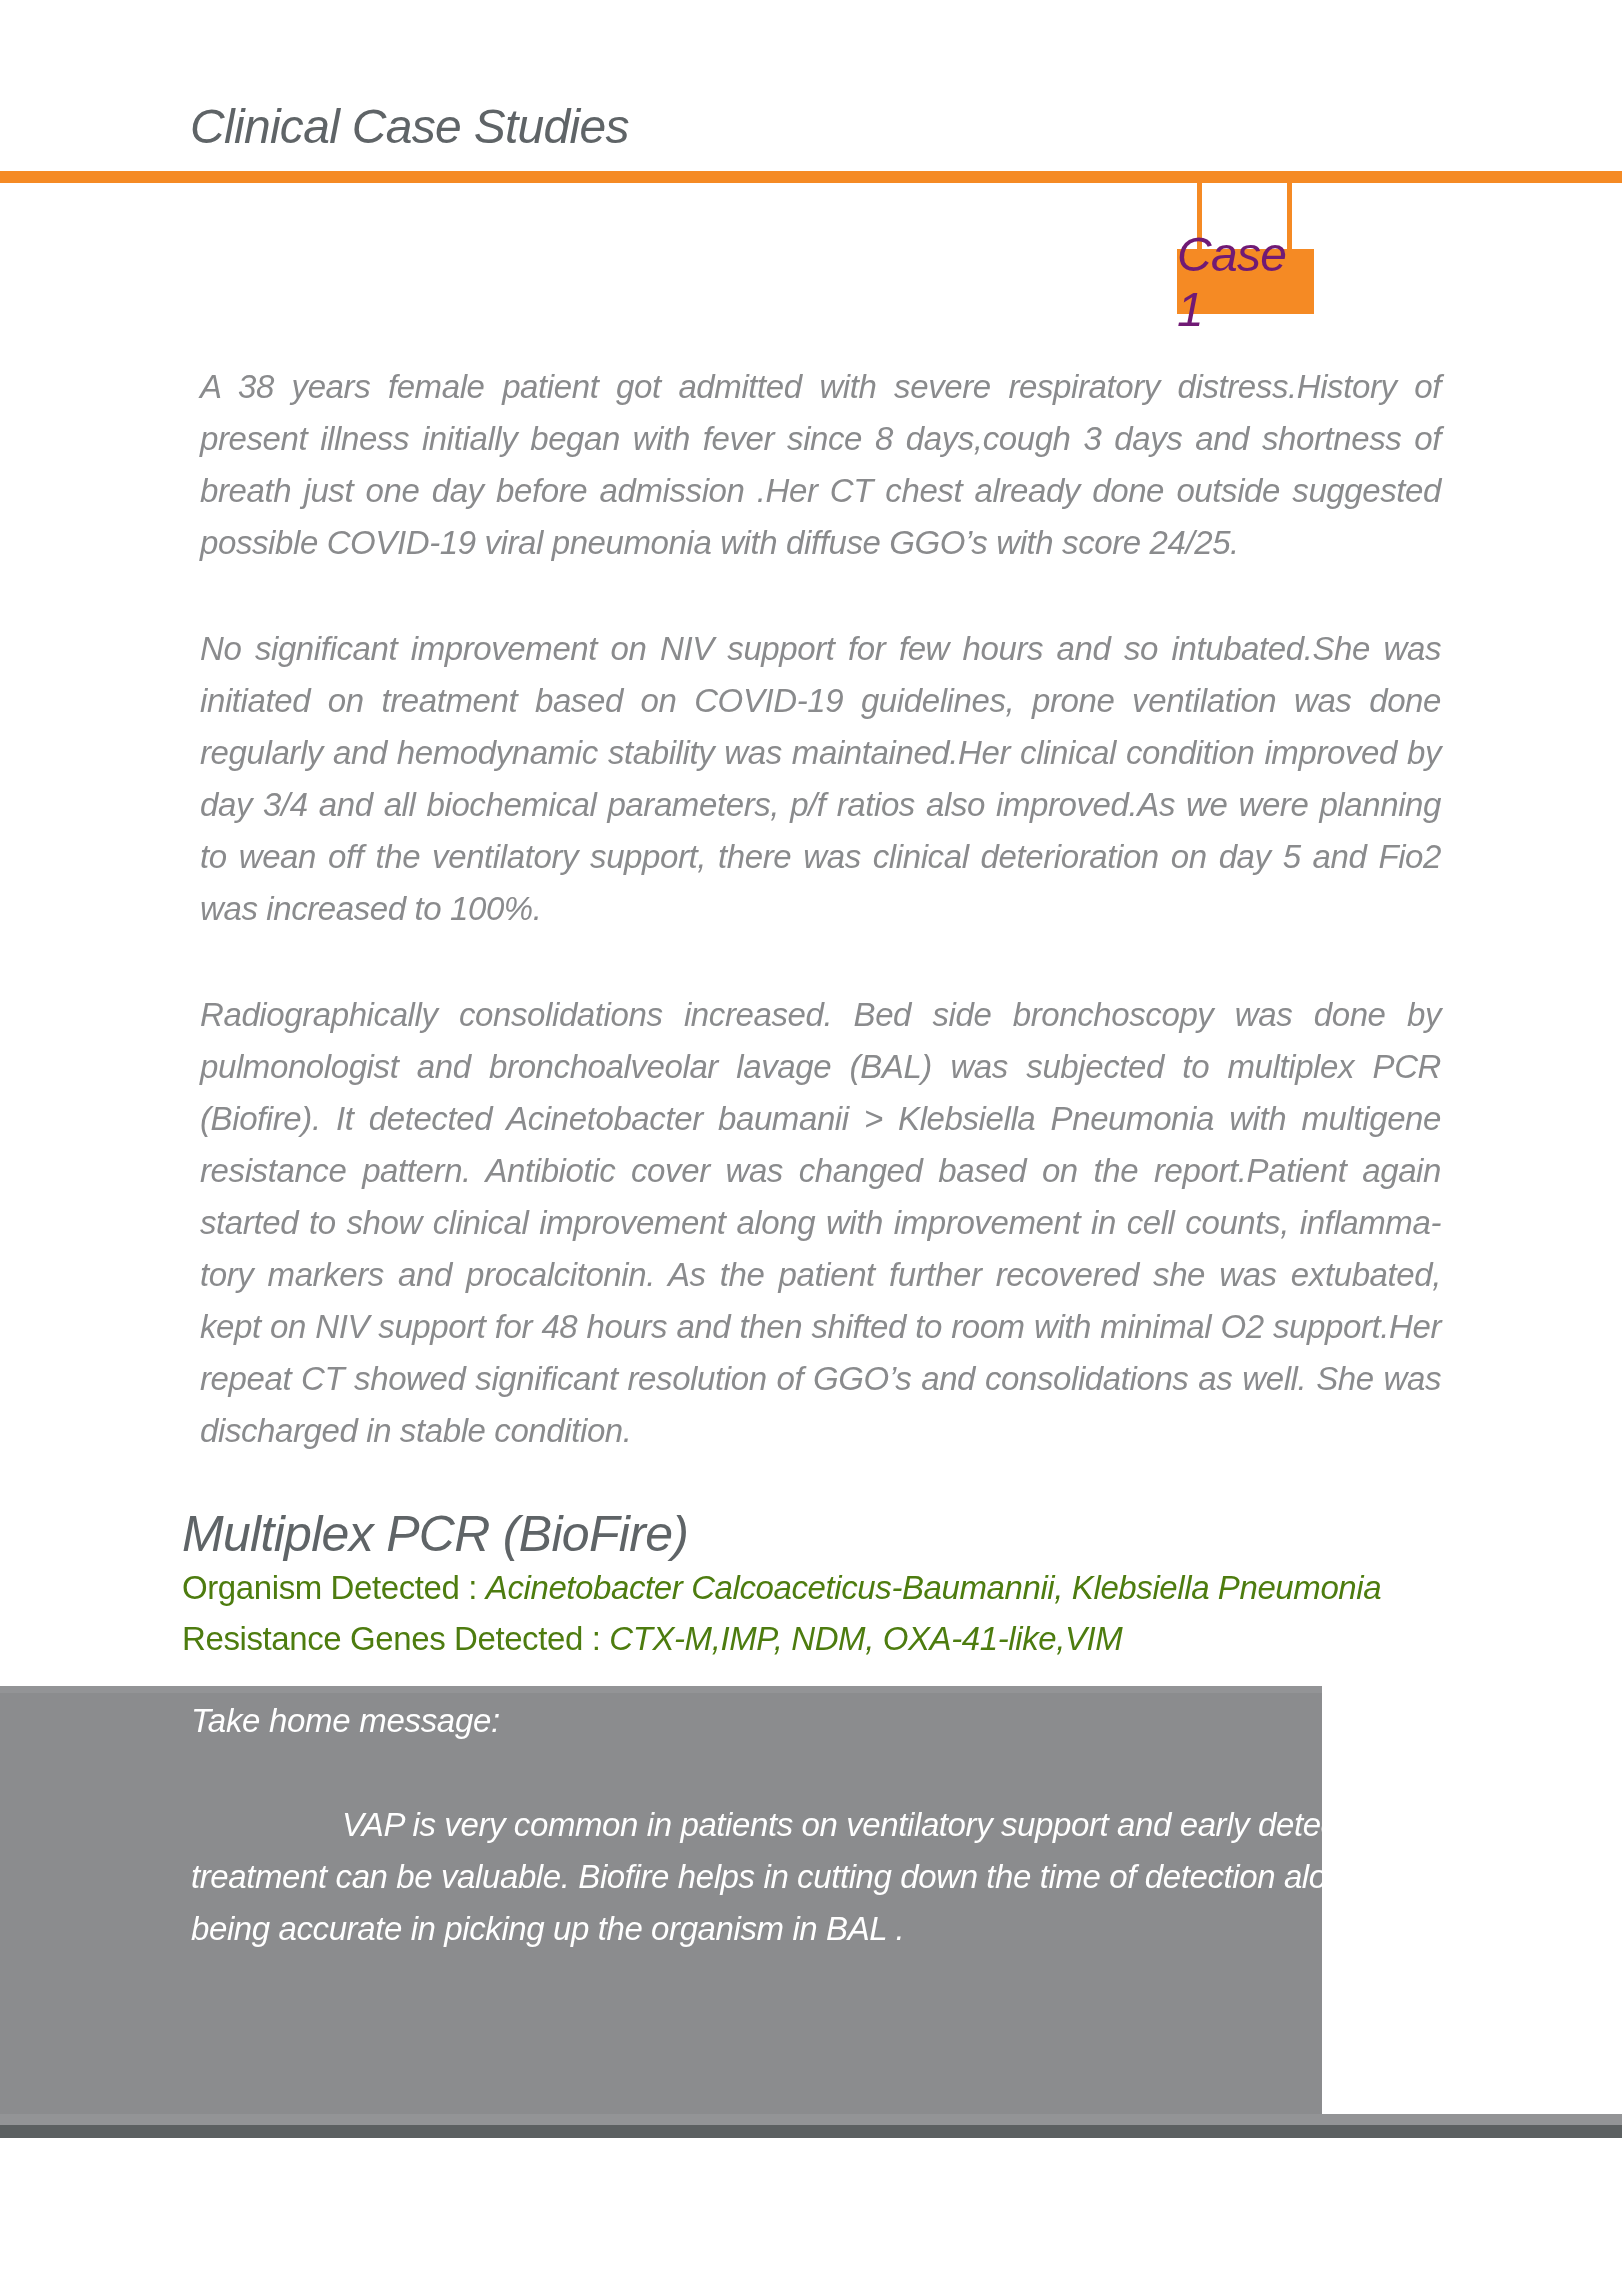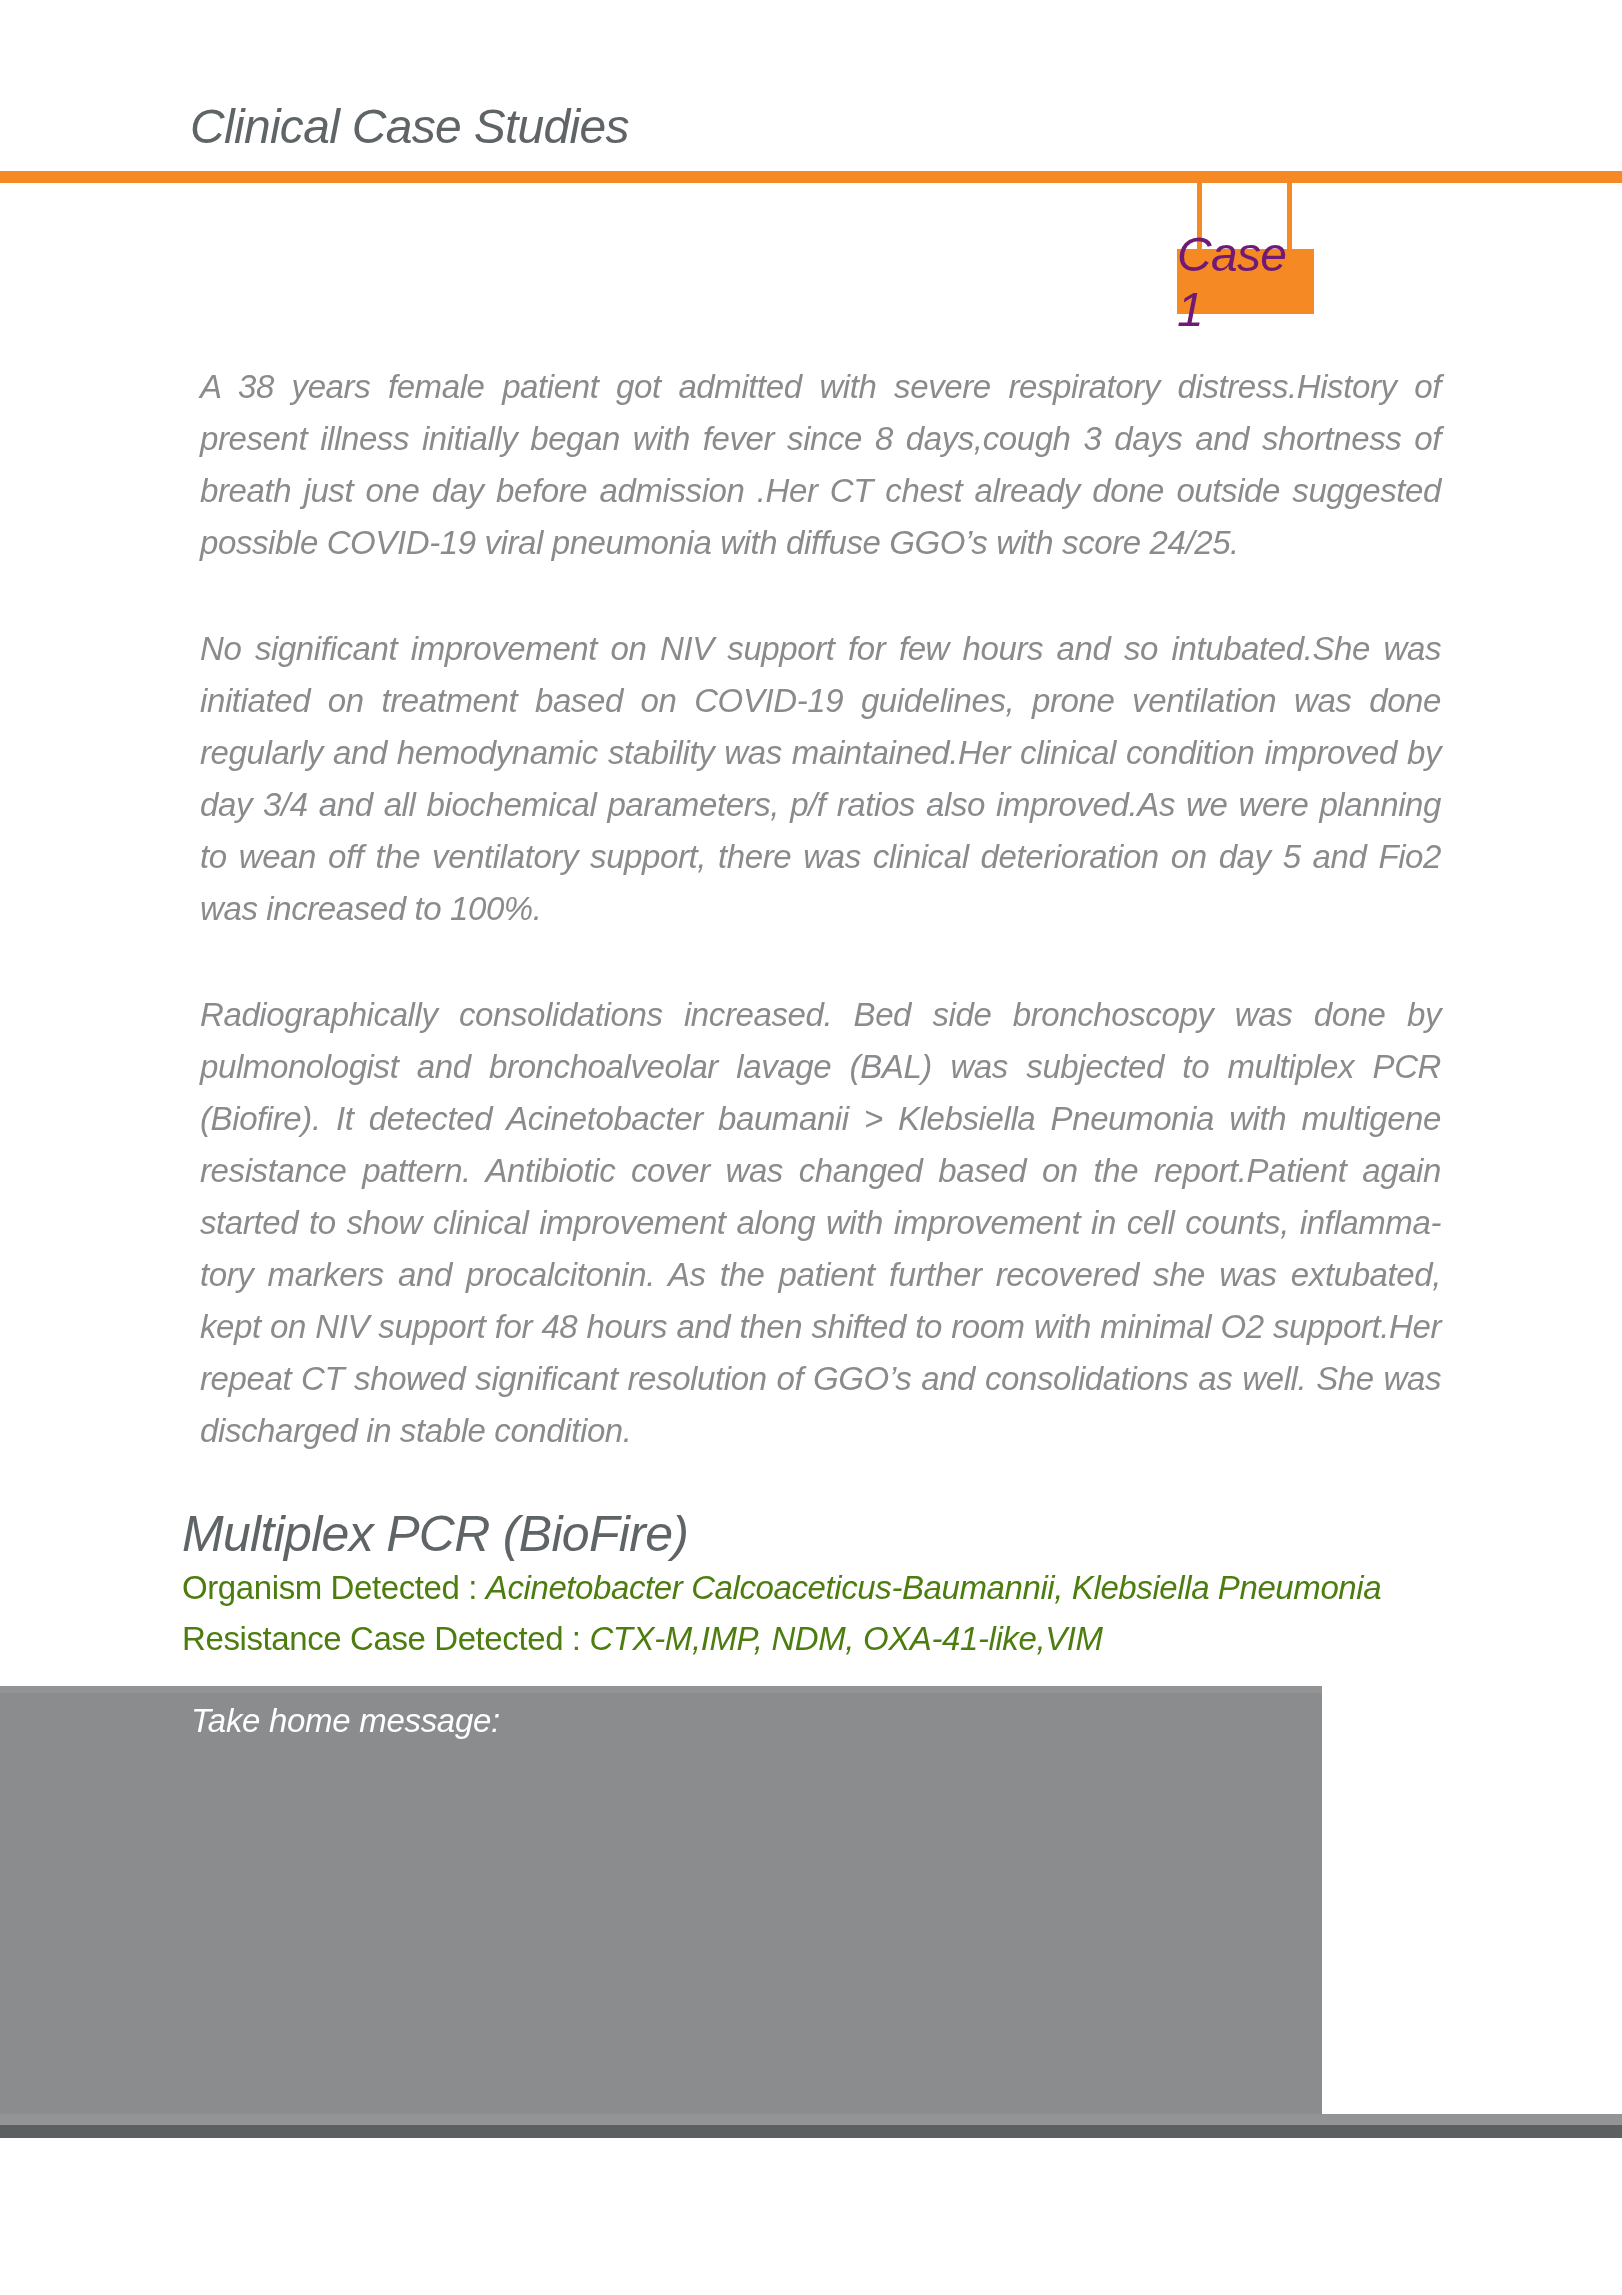--- a/index.html
+++ b/index.html
@@ -95,21 +95,24 @@
 </div>
 <div class="body-text p3">
   <p>Radiographically consolidations increased. Bed side bronchoscopy was done by pulmonologist and bronchoalveolar lavage (BAL) was subjected to multiplex PCR (Biofire). It detected Acinetobacter baumanii &gt; Klebsiella Pneumonia with multigene resistance pattern. Antibiotic cover was changed based on the report.Patient again started to show clinical improvement along with improvement in cell counts, inflamma-tory markers and procalcitonin. As the patient further recovered she was extubated, kept on NIV support for 48 hours and then shifted to room with minimal O2 support.Her repeat CT showed significant resolution of GGO’s and consolidations as well. She was discharged in stable condition.</p>
 </div>
 
 <div class="pcr-title">Multiplex PCR (BioFire)</div>
 <div class="pcr-line l1">
   <span>Organism Detected : </span><span class="val">Acinetobacter Calcoaceticus-Baumannii, Klebsiella Pneumonia</span>
 </div>
 <div class="pcr-line l2">
-  <span>Resistance Case Detected : </span><span class="val">CTX-M,IMP, NDM, OXA-41-like,VIM</span>
+  <span>Resistance Genes Detected : </span><span class="val">CTX-M,IMP, NDM, OXA-41-like,VIM</span>
 </div>
 
 <div class="takehome">
   <div class="takehome-label">Take home message:</div>
+  <div class="takehome-text">
+    <p>VAP is very common in patients on ventilatory support and early detection and treatment can be valuable. Biofire helps in cutting down the time of detection along with being accurate in picking up the organism in BAL .</p>
+  </div>
 </div>
 <div class="footer-light"></div>
 <div class="footer-dark"></div>
 
 
 </body></html>

